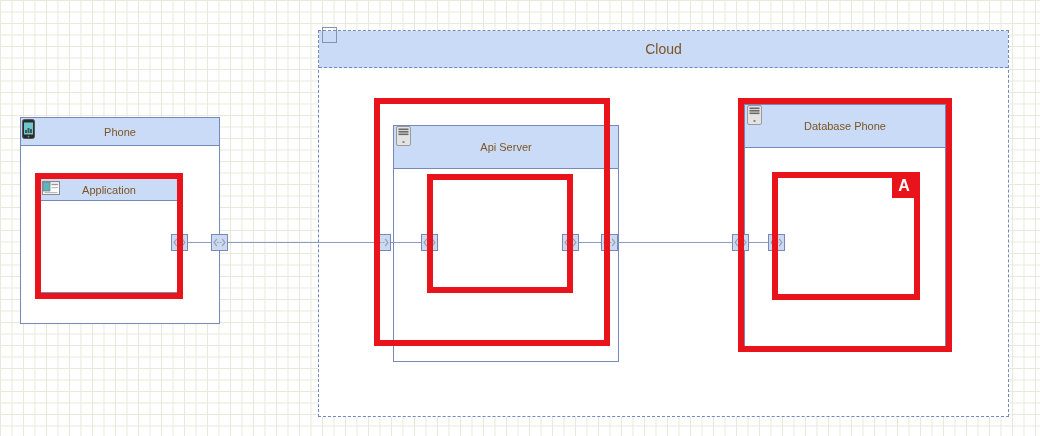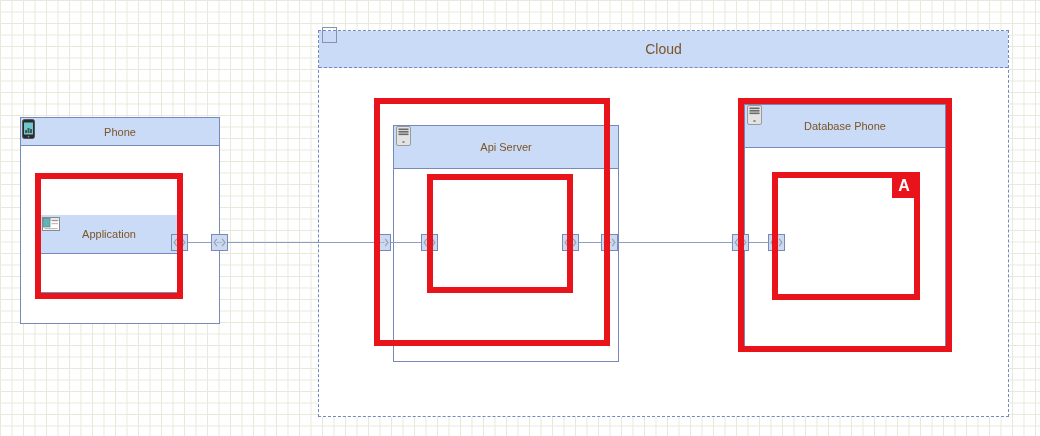--- a/index.html
+++ b/index.html
@@ -105,21 +105,21 @@
           <rect x="5.5" y="9" width="2" height="5" fill="#3a5a5e"></rect>
           <rect x="8" y="10" width="2" height="4" fill="#3a5a5e"></rect>
           <circle cx="6.5" cy="17.6" r="0.9" fill="#888"></circle>
         </svg>
       </span>
       <span>Phone</span>
     </div>
   </div>
 
   <div class="node" style="left:40px;top:178px;width:138px;height:115px;z-index:3;">
-    <div class="node-header" style="height:39px;margin-top:36px;">
+    <div class="node-header" style="height:22px;">
       <span class="node-icon" style="left:1px;top:2px;">
         <svg width="18" height="14" viewBox="0 0 18 14">
           <rect x="0.5" y="0.5" width="17" height="13" fill="#ffffff" stroke="#8a8a8a"></rect>
           <rect x="1" y="1" width="16" height="3" fill="#e8e8e8"></rect>
           <rect x="1.5" y="1.5" width="6.5" height="8.5" fill="#59b7bd" stroke="#777777" stroke-width="0.7"></rect>
           <rect x="9.5" y="3" width="6.5" height="1.2" fill="#999999"></rect>
           <rect x="9.5" y="6" width="6.5" height="1.2" fill="#bbbbbb"></rect>
           <rect x="2.5" y="11" width="13" height="1.2" fill="#bbbbbb"></rect>
         </svg>
       </span>

